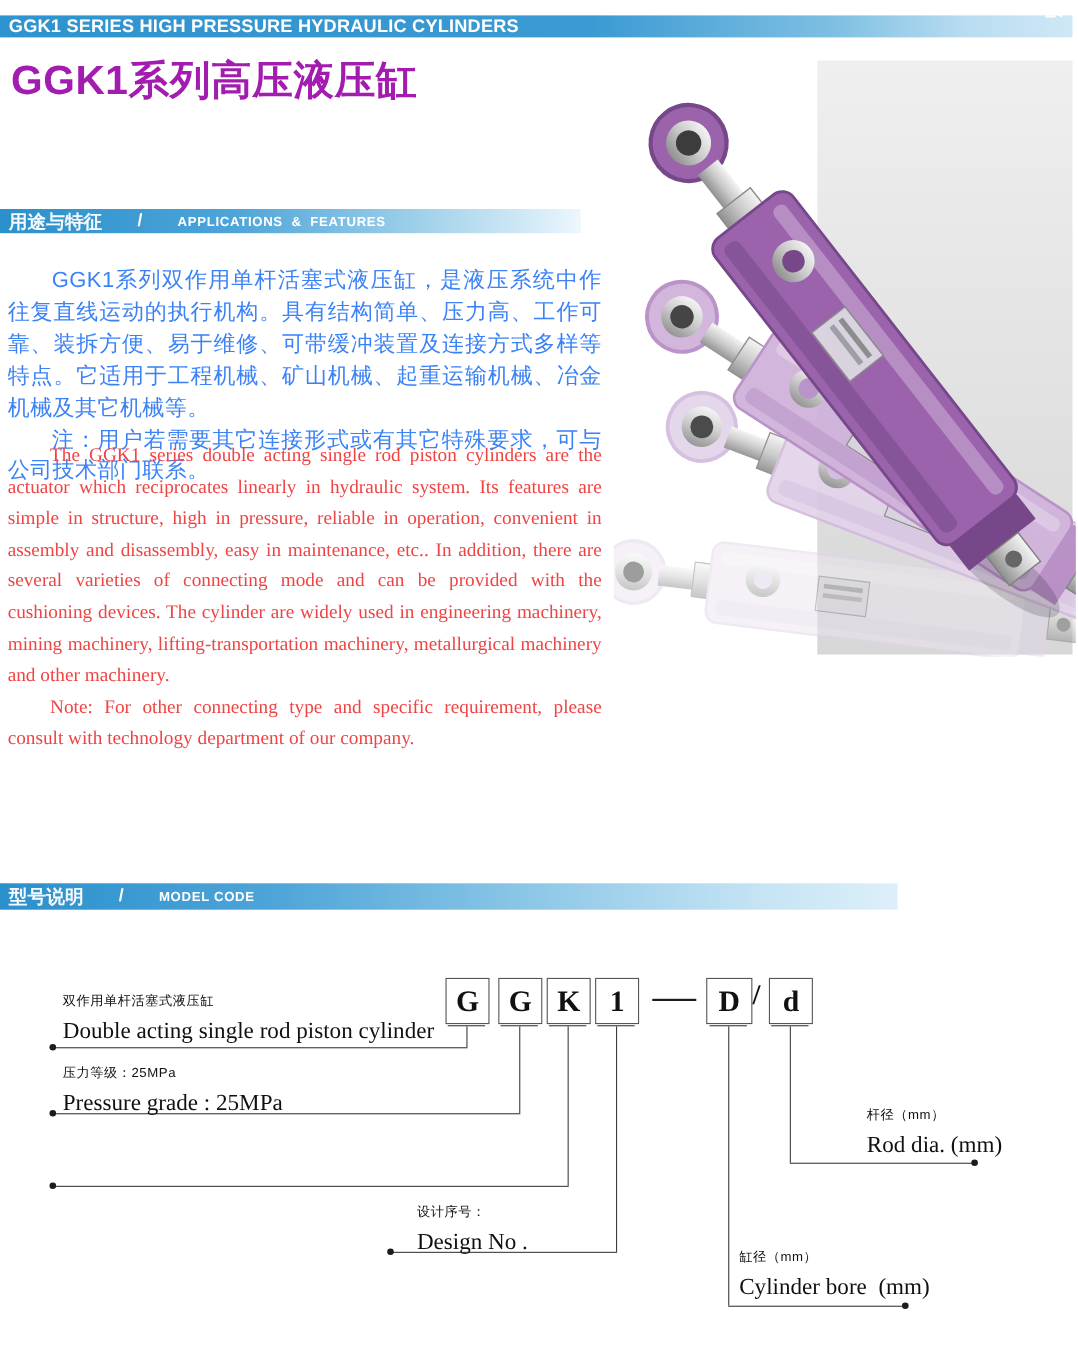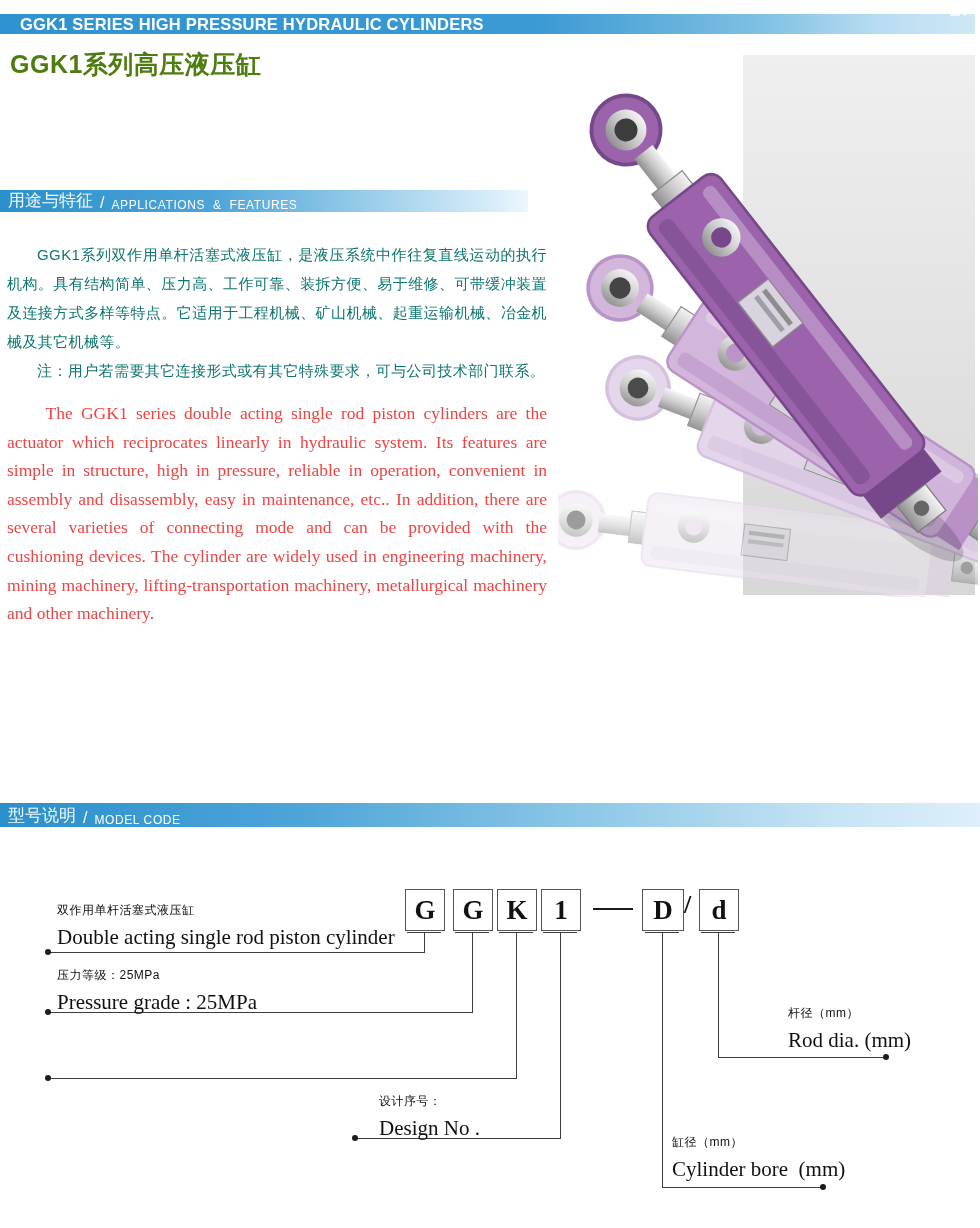--- a/index.html
+++ b/index.html
@@ -10,49 +10,49 @@
   .abs{position:absolute;}
 
   
   .top-bar{
     left:0;top:14px;width:975px;height:20px;
     background:linear-gradient(to right,#2e93ce 0%,#3b9ad3 55%,#7fc0e3 78%,#b9dcf1 90%,#cfe8f6 100%);
     display:flex;align-items:center;
   }
   .top-bar-title{
     color:#ffffff;font-weight:bold;font-size:16.5px;letter-spacing:0.2px;
-    padding-left:20px;white-space:pre;
+    padding-left:8px;white-space:pre;
   }
   .corner-icon{right:12px;top:2px;}
 
   
   .page-title{
-    left:10px;top:48px;font-size:25px;font-weight:bold;color:#4d7c0f;letter-spacing:0.5px;white-space:pre;
+    left:10px;top:48px;font-size:37px;font-weight:bold;color:#a21caf;letter-spacing:0.5px;white-space:pre;
   }
 
   
   .section-bar{
-    height:22px;display:flex;align-items:flex-end;color:#ffffff;font-weight:normal;
+    height:22px;display:flex;align-items:center;color:#ffffff;font-weight:bold;gap:25px;
   }
   .bar-apps{
     left:0;top:190px;width:528px;
     background:linear-gradient(to right,#2a90cc 0%,#4da4d8 40%,#9fd0ea 72%,#ddeffa 95%,#eef7fc 100%);
   }
   .bar-model{
-    left:0;top:803px;width:980px;height:24px;
+    left:0;top:803px;width:816px;height:24px;
     background:linear-gradient(to right,#2a90cc 0%,#4da4d8 30%,#8ec8e7 60%,#c6e4f4 85%,#ddeffa 100%);
   }
   .section-bar .zh{font-size:17px;padding-left:8px;white-space:pre;opacity:.96;}
   .section-bar .sep{font-size:16px;padding:0 7px;white-space:pre;}
   .section-bar .en{font-size:12px;letter-spacing:0.6px;white-space:pre;}
 
   
   .zh-text{
-    left:7px;top:241px;width:540px;font-size:15px;line-height:28.9px;
-    text-align:justify;color:#0f766e;letter-spacing:0.4px;
+    left:7px;top:241px;width:540px;font-size:20px;line-height:28.9px;
+    text-align:justify;color:#3b82f6;letter-spacing:0.4px;
   }
   .zh-text p{margin:0;text-indent:2em;}
   .en-text{
     left:7px;top:399px;width:540px;font-family:"Liberation Serif",serif;
     font-size:17.5px;line-height:28.6px;text-align:justify;color:#ef4444;
   }
   .en-text p{margin:0;text-indent:2.2em;}
 
   
   .diagram{left:0;top:828px;width:980px;height:400px;}
@@ -134,20 +134,21 @@
   <span class="en">APPLICATIONS  &amp;  FEATURES</span>
 </div>
 
 <div class="abs zh-text">
   <p>GGK1系列双作用单杆活塞式液压缸，是液压系统中作往复直线运动的执行机构。具有结构简单、压力高、工作可靠、装拆方便、易于维修、可带缓冲装置及连接方式多样等特点。它适用于工程机械、矿山机械、起重运输机械、冶金机械及其它机械等。</p>
   <p>注：用户若需要其它连接形式或有其它特殊要求，可与公司技术部门联系。</p>
 </div>
 
 <div class="abs en-text">
   <p>The GGK1 series double acting single rod piston cylinders are the actuator which reciprocates linearly in hydraulic system. Its features are simple in structure, high in pressure, reliable in operation, convenient in assembly and disassembly, easy in maintenance, etc.. In addition, there are several varieties of connecting mode and can be provided with the cushioning devices. The cylinder are widely used in engineering machinery, mining machinery, lifting-transportation machinery, metallurgical machinery and other machinery.</p>
+  <p>Note: For other connecting type and specific requirement, please consult with technology department of our company.</p>
 </div>
 
 <div class="abs section-bar bar-model">
   <span class="zh">型号说明</span>
   <span class="sep">/</span>
   <span class="en">MODEL CODE</span>
 </div>
 
 <div class="abs diagram">
 

